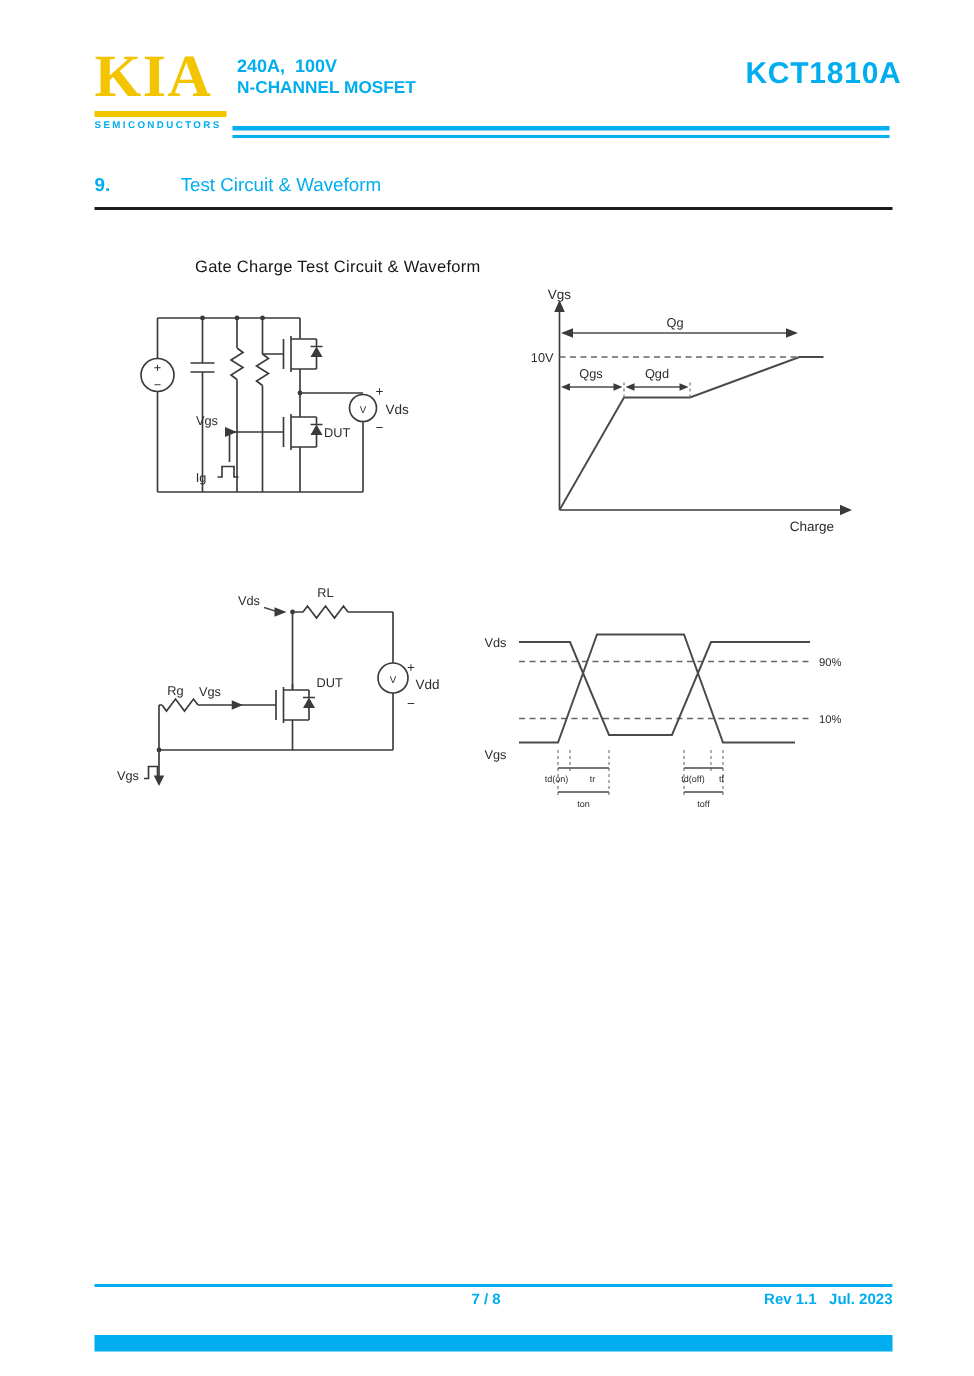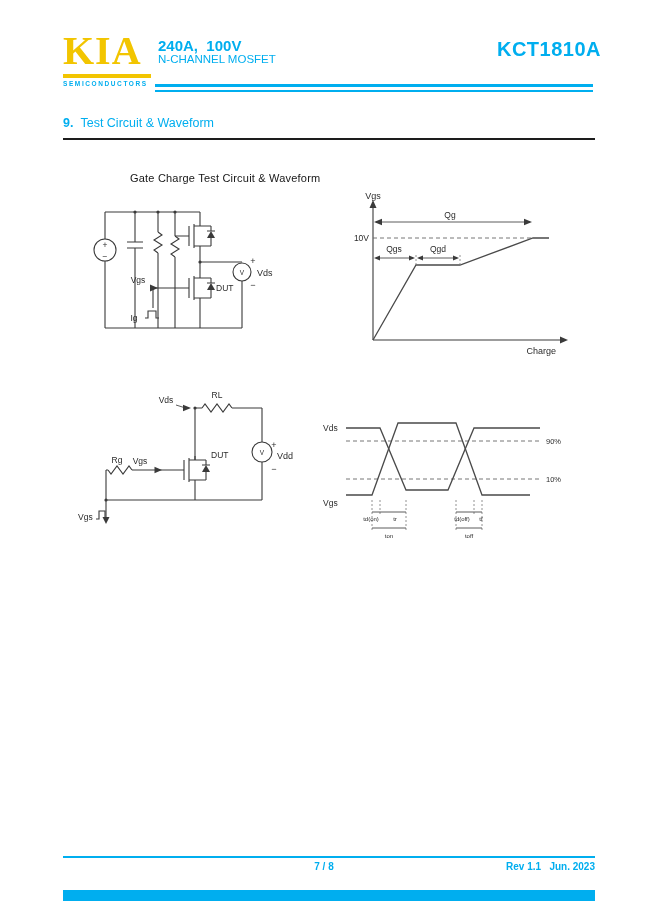--- a/index.html
+++ b/index.html
@@ -6,33 +6,33 @@
   body { background:#fff; font-family:"Liberation Sans", sans-serif; }
   .page { position:relative; width:649px; height:917px; background:#ffffff; overflow:hidden; }
 
   
   .logo-text { position:absolute; left:63px; top:27px; font-size:40px; font-weight:800;
                letter-spacing:1px; color:var(--logo_yellow,#F2C500);font-family:Liberation Serif, serif; }
   .logo-rule { position:absolute; left:63px; top:74px; width:88px; height:3.5px;
                background:var(--logo_yellow,#F2C500); }
   .logo-sub  { position:absolute; left:63px; top:80px; font-size:6.5px; font-weight:700;
                letter-spacing:1.6px; color:var(--accent,#00AEEF); }
-  .spec1 { position:absolute; left:158px; top:37px; font-size:15px; font-weight:700;
+  .spec1 { position:absolute; left:158px; top:37px; font-size:12px; font-weight:700;
            color:var(--accent,#00AEEF); white-space:pre; }
-  .spec2 { position:absolute; left:158px; top:53px; font-size:11.5px; font-weight:400;
+  .spec2 { position:absolute; left:158px; top:53px; font-size:11.5px; font-weight:700;
            color:var(--accent,#00AEEF); }
   .part  { position:absolute; right:48px; top:38px; font-size:20px; font-weight:700;
            color:var(--accent,#00AEEF); letter-spacing:0.5px; }
   .hrule1 { position:absolute; left:155px; top:84px; width:438px; height:3px; background:var(--accent,#00AEEF); }
   .hrule2 { position:absolute; left:155px; top:90px; width:438px; height:2px; background:var(--accent,#00AEEF); }
 
   
   .section-head { position:absolute; left:63px; top:116px; font-size:12.5px; color:var(--accent,#00AEEF); }
   .sec-num { font-weight:700; margin-right:7px; }
-  .sec-title { font-weight:400; }
+  .sec-title { font-weight:400;margin-left:40px; }
   .section-rule { position:absolute; left:63px; top:138px; width:532px; height:1.5px; background:#1d1d1d; }
 
   
   .fig-title { position:absolute; font-size:11px; color:#161616; text-align:left; letter-spacing:0.2px; }
   .fig1-title { left:130px; top:172px; width:390px; }
   .fig2-title { left:150px; top:370px; width:420px; }
 
   .c1 { position:absolute; left:80px;  top:190px; }
   .w1 { position:absolute; left:338px; top:190px; }
   .c2 { position:absolute; left:78px;  top:386px; }
@@ -214,16 +214,16 @@
     <text class="t6" x="53" y="113" text-anchor="middle">td(on)</text>
     <text class="t6" x="77" y="113" text-anchor="middle">tr</text>
     <text class="t6" x="144" y="113" text-anchor="middle">td(off)</text>
     <text class="t6" x="163" y="113" text-anchor="middle">tf</text>
     <text class="t6" x="71" y="130" text-anchor="middle">ton</text>
     <text class="t6" x="151" y="130" text-anchor="middle">toff</text>
   </svg>
 
   <div class="foot-rule"></div>
   <div class="foot-page">7 / 8</div>
-  <div class="foot-rev">Rev 1.1   Jun. 2023</div>
+  <div class="foot-rev">Rev 1.1   Jul. 2023</div>
   <div class="foot-bar"></div>
 
 </div>
 
 </body></html>

